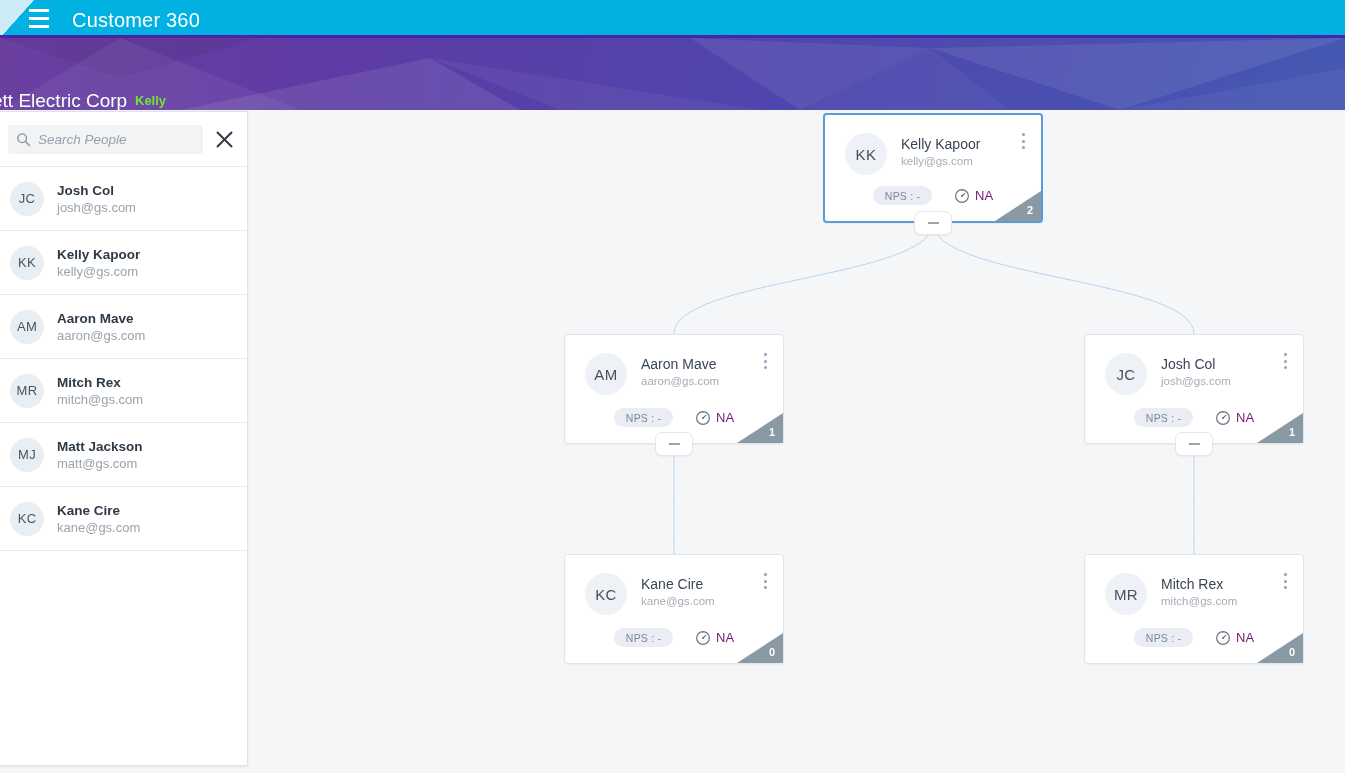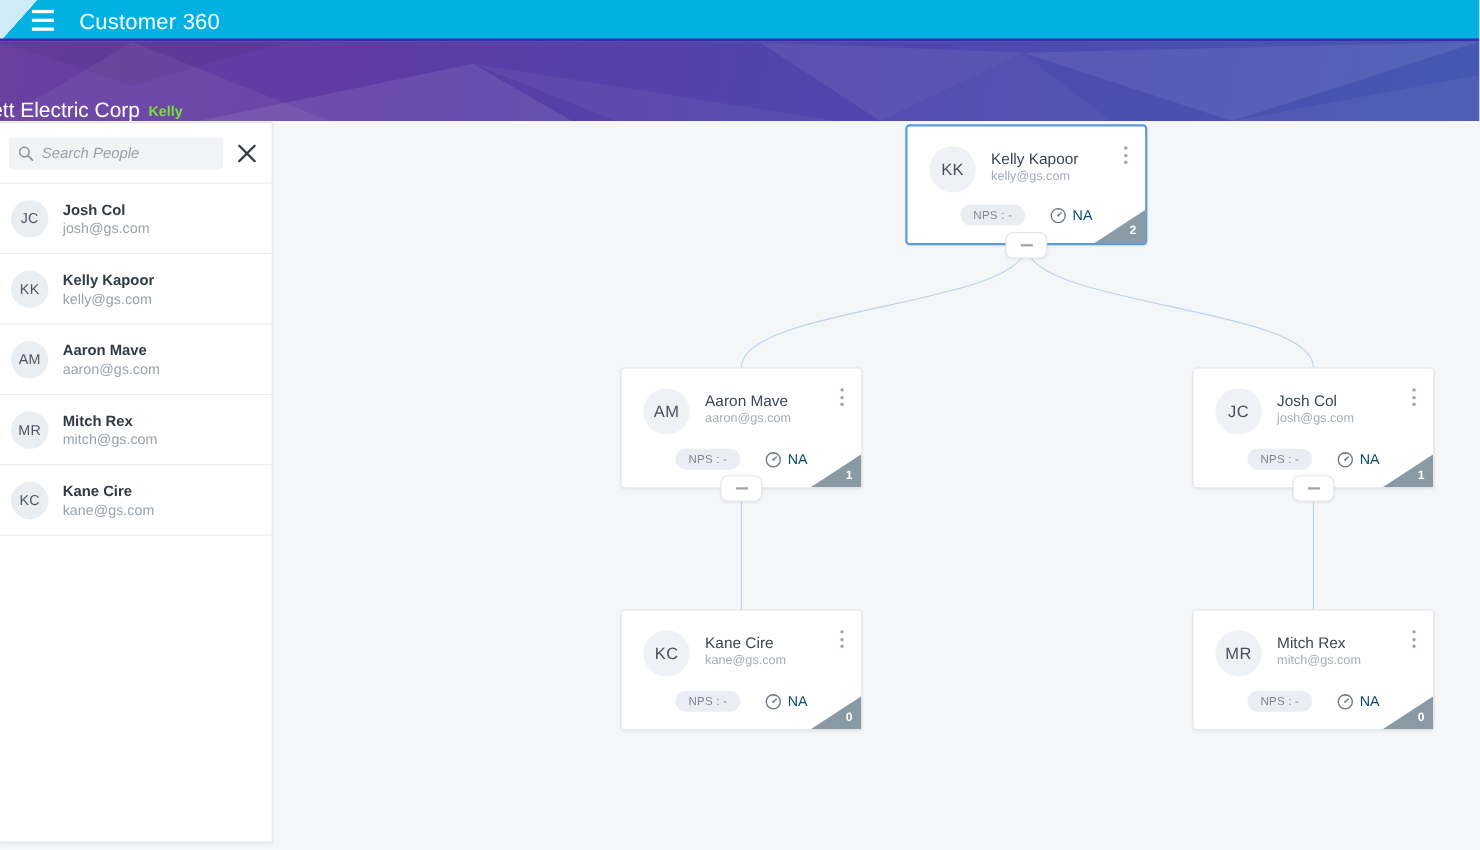--- a/index.html
+++ b/index.html
@@ -132,21 +132,21 @@
   .node-metrics {
     position: absolute; left: 0; bottom: 16px; width: 100%;
     display: flex; align-items: center; justify-content: center;
   }
   .nps-pill {
     height: 19px; padding: 0 12px; border-radius: 10px; background: #eaeef4;
     color: #7b8696; font-size: 10.5px; display: flex; align-items: center;
     letter-spacing: .2px;
   }
   .gauge-wrap { display: flex; align-items: center; margin-left: 22px; }
-  .gauge-val { font-size: 13px; color: #0c4a6e; margin-left: 5px; }
+  .gauge-val { font-size: 13px; color: #701a75; margin-left: 5px; }
   .corner-badge {
     position: absolute; right: 0; bottom: 0; width: 46px; height: 30px;
     overflow: hidden;
   }
   .corner-badge .tri {
     position: absolute; right: 0; bottom: 0; width: 0; height: 0;
     border-left: 46px solid transparent; border-bottom: 30px solid #8a9aa5;
   }
   .corner-badge .num {
     position: absolute; right: 8px; bottom: 5px;
@@ -234,20 +234,27 @@
           </div>
         </div>
         <div class="person">
           <div class="avatar-sm">MR</div>
           <div class="person-text">
             <div class="person-name">Mitch Rex</div>
             <div class="person-mail">mitch@gs.com</div>
           </div>
         </div>
         <div class="person">
+          <div class="avatar-sm">MJ</div>
+          <div class="person-text">
+            <div class="person-name">Matt Jackson</div>
+            <div class="person-mail">matt@gs.com</div>
+          </div>
+        </div>
+        <div class="person">
           <div class="avatar-sm">KC</div>
           <div class="person-text">
             <div class="person-name">Kane Cire</div>
             <div class="person-mail">kane@gs.com</div>
           </div>
         </div>
       </div>
   </div>
 
   <div class="canvas" id="canvas">

